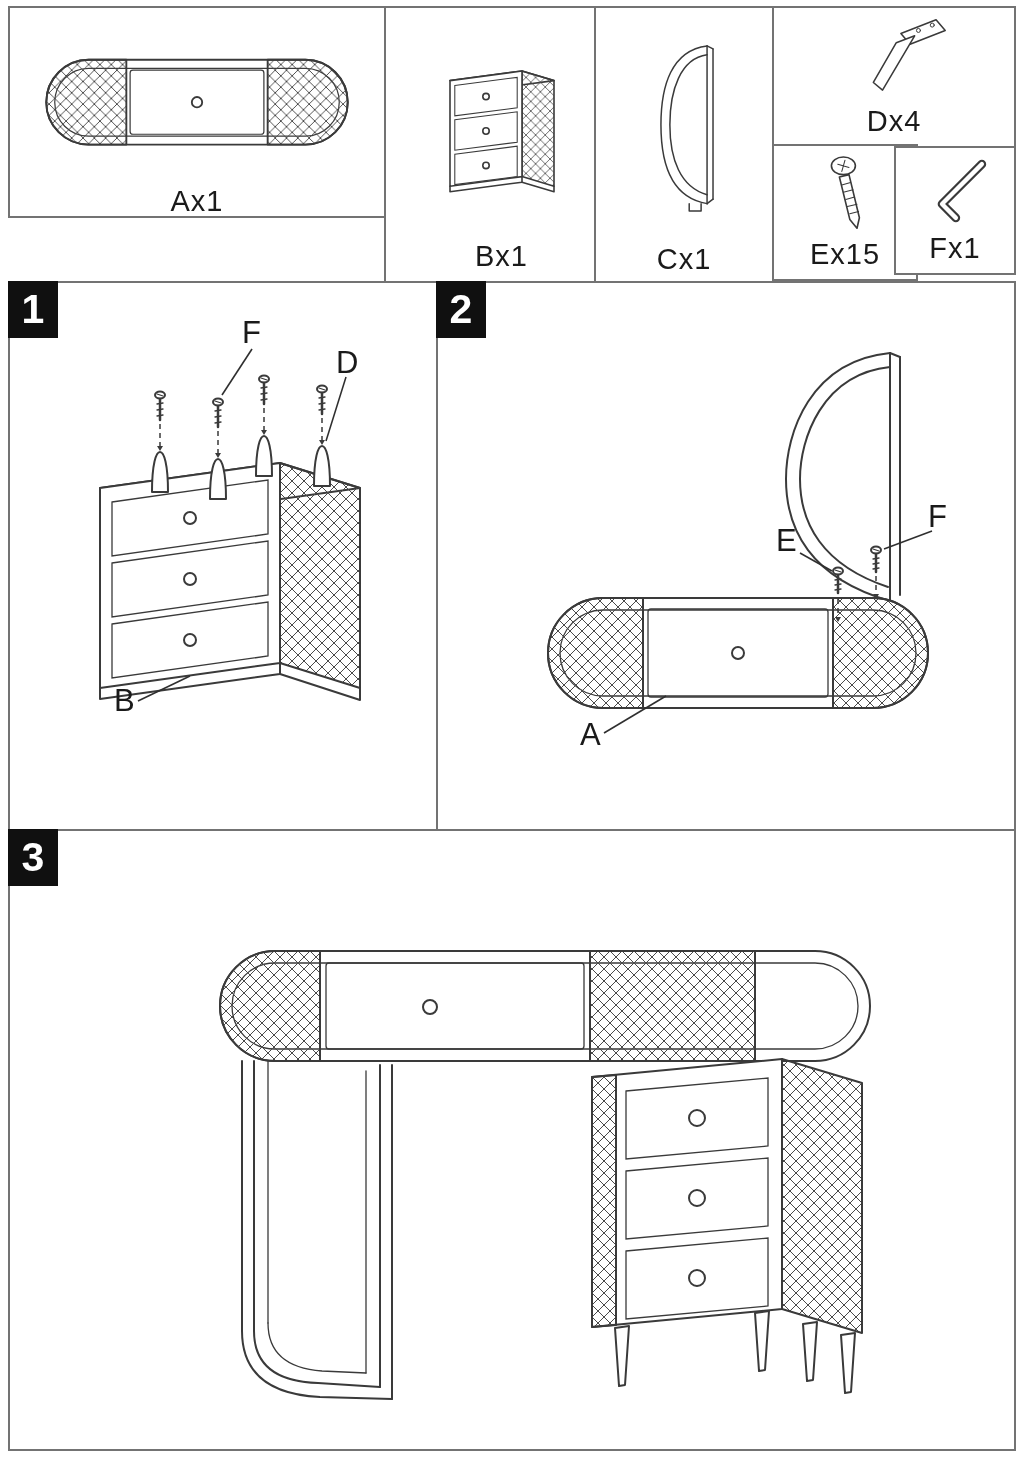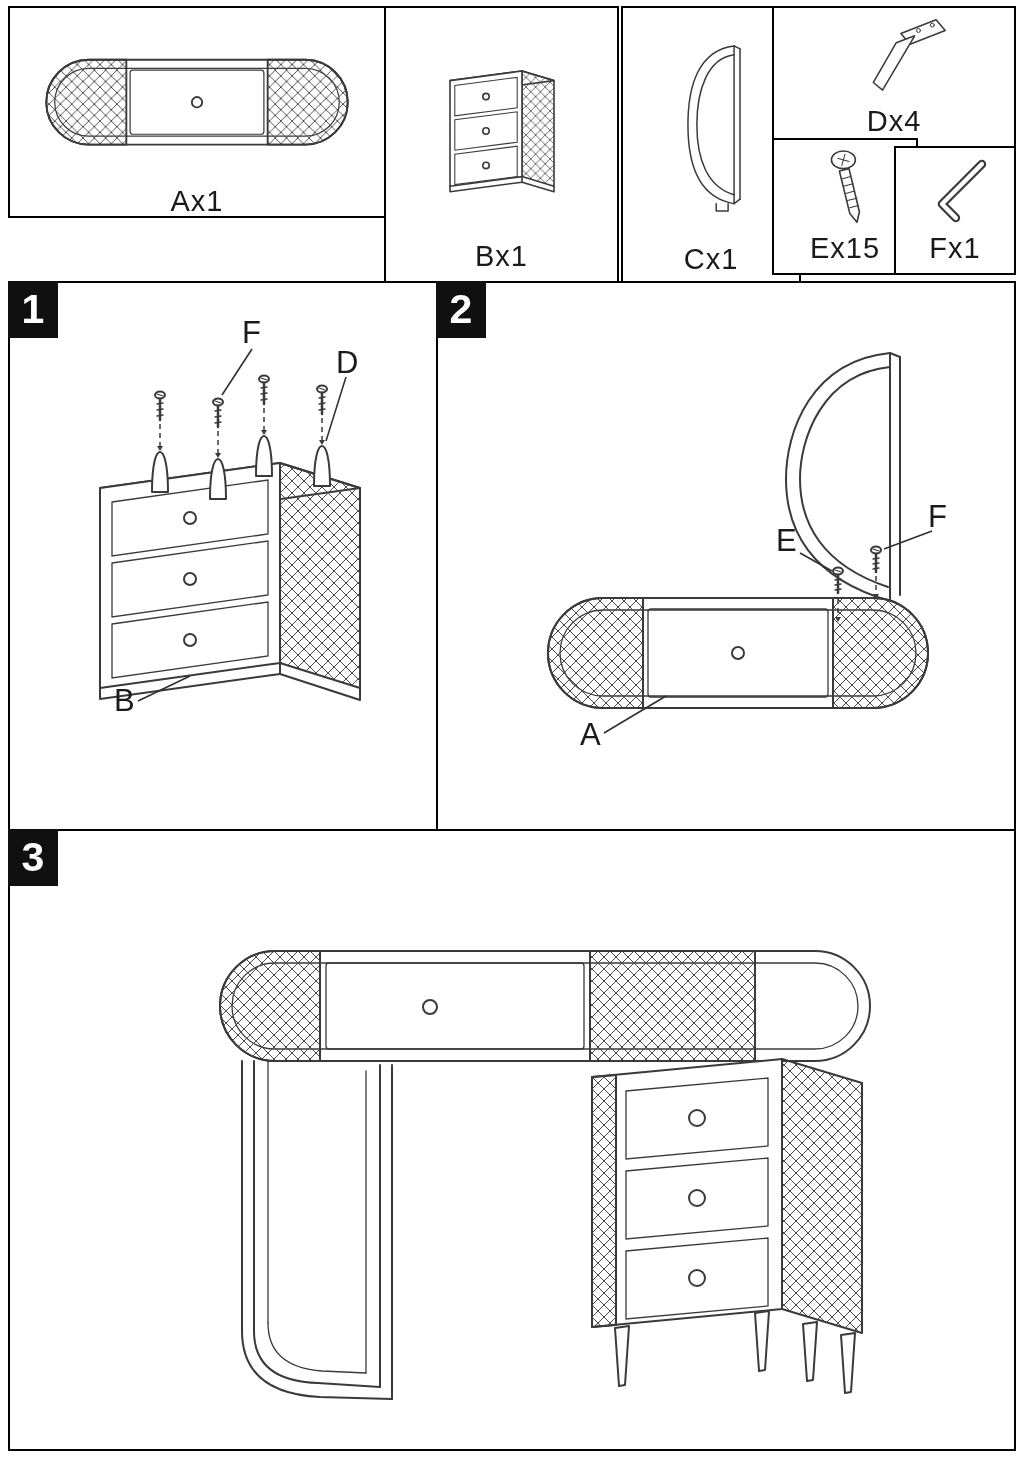--- a/index.html
+++ b/index.html
@@ -1,19 +1,19 @@
 <!DOCTYPE html>
 <html><head>
 <meta charset="utf-8">
 <style>
   *{box-sizing:border-box}
   html,body{margin:0;padding:0}
   body{width:1024px;height:1457px;position:relative;background:#ffffff;
        font-family:"Liberation Sans",sans-serif;color:#1a1a1a}
-  .panel{position:absolute;background:#fff;border:2px solid #000000}
+  .panel{position:absolute;background:#fff;border:2px solid #737373}
   .part-panel{display:flex;flex-direction:column;align-items:center}
   .draw{flex:1;display:flex;align-items:center;justify-content:center;width:100%}
   .plabel{font-size:29px;letter-spacing:1px;padding-bottom:10px;line-height:1}
   .badge{position:absolute;left:-2px;top:-2px;width:50px;height:57px;background:#101010;color:#fff;
          display:flex;align-items:center;justify-content:center;font-size:41px;font-weight:700;z-index:5}
   .callout{position:absolute;font-size:31px;line-height:1;z-index:4}
   .step-svg{position:absolute;left:0;top:0;width:100%;height:100%}
   svg{display:block}
   .ln{stroke:#3a3a3a;stroke-width:2;fill:none;stroke-linecap:round;stroke-linejoin:round}
   .lnw{stroke:#3a3a3a;stroke-width:2;fill:#ffffff;stroke-linecap:round;stroke-linejoin:round}
@@ -68,21 +68,21 @@
         <path class="thin" d="M31,144 L109,134 L109,172 L31,182 Z"></path>
         <circle class="ln" cx="70" cy="72" r="4"></circle>
         <circle class="ln" cx="70" cy="115" r="4"></circle>
         <circle class="ln" cx="70" cy="158" r="4"></circle>
       </g>
     </svg>
   </div>
   <div class="plabel">Bx1</div>
 </div>
 
-<div class="panel part-panel" style="left:621px;top:6px;width:180px;height:280px">
+<div class="panel part-panel" style="left:594px;top:6px;width:180px;height:280px">
   <div class="draw">
     <svg width="82" height="186" viewBox="0 0 110 250">
       <g>
         <path class="ln" d="M86,16 L86,228"></path>
         <path class="ln" d="M94,20 L94,222"></path>
         <path class="ln" d="M86,16 L94,20 M86,228 L94,222"></path>
         <path class="ln" d="M86,16 C38,22 24,70 24,122 C24,174 38,220 86,228"></path>
         <path class="ln" d="M86,28 C50,33 36,76 36,122 C36,168 50,206 86,216"></path>
         <path class="ln" d="M62,228 L62,238 L78,238 L78,228"></path>
       </g>
@@ -99,21 +99,21 @@
         <circle class="thin" cx="117" cy="24" r="2.6"></circle>
         <circle class="thin" cx="135" cy="17" r="2.6"></circle>
         <path class="thin" d="M100,36 L92,50"></path>
         <path class="lnw" d="M88,40 L112,31 L70,102 L58,92 Z"></path>
       </g>
     </svg>
   </div>
   <div class="plabel">Dx4</div>
 </div>
 
-<div class="panel part-panel" style="left:772px;top:138px;width:146px;height:137px">
+<div class="panel part-panel" style="left:772px;top:144px;width:146px;height:137px">
   <div class="draw">
     <svg width="64" height="90" viewBox="0 0 80 112">
       <g>
         <path class="lnw" d="M33,36 L45,33 L58,87 L55,100 L46,89 Z"></path>
         <path class="thin" d="M36,46 L47,43 M38,55 L50,52 M41,64 L52,61 M43,73 L55,70 M46,82 L57,79"></path>
         <ellipse class="lnw" cx="38" cy="22" rx="15" ry="11"></ellipse>
         <path class="thin" d="M31,20 L45,24 M40,15 L36,29"></path>
       </g>
     </svg>
   </div>

